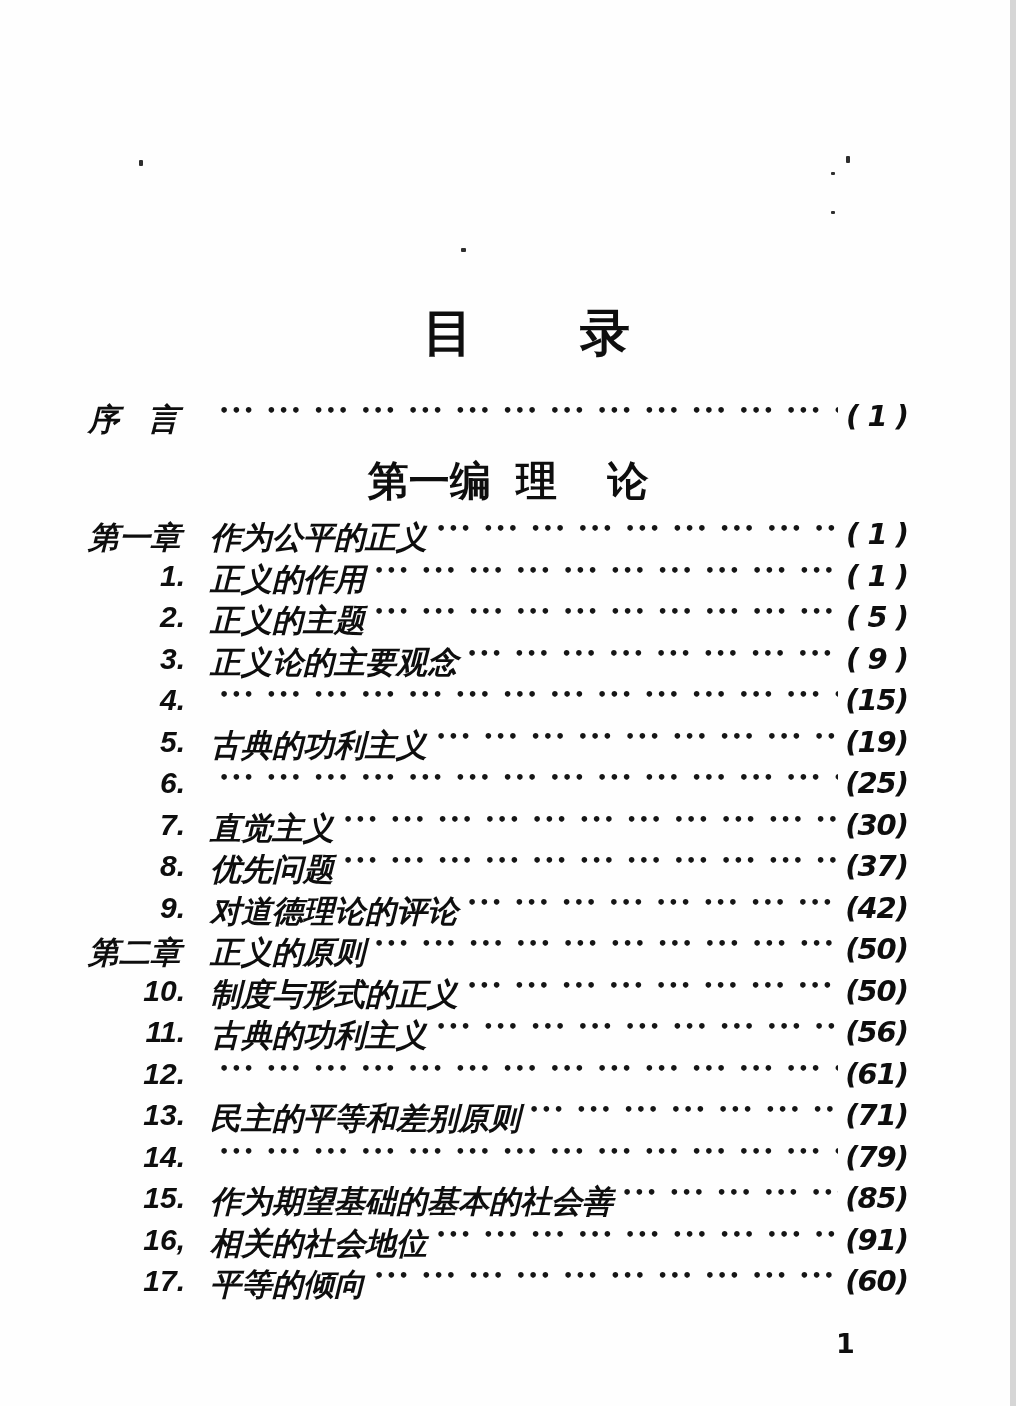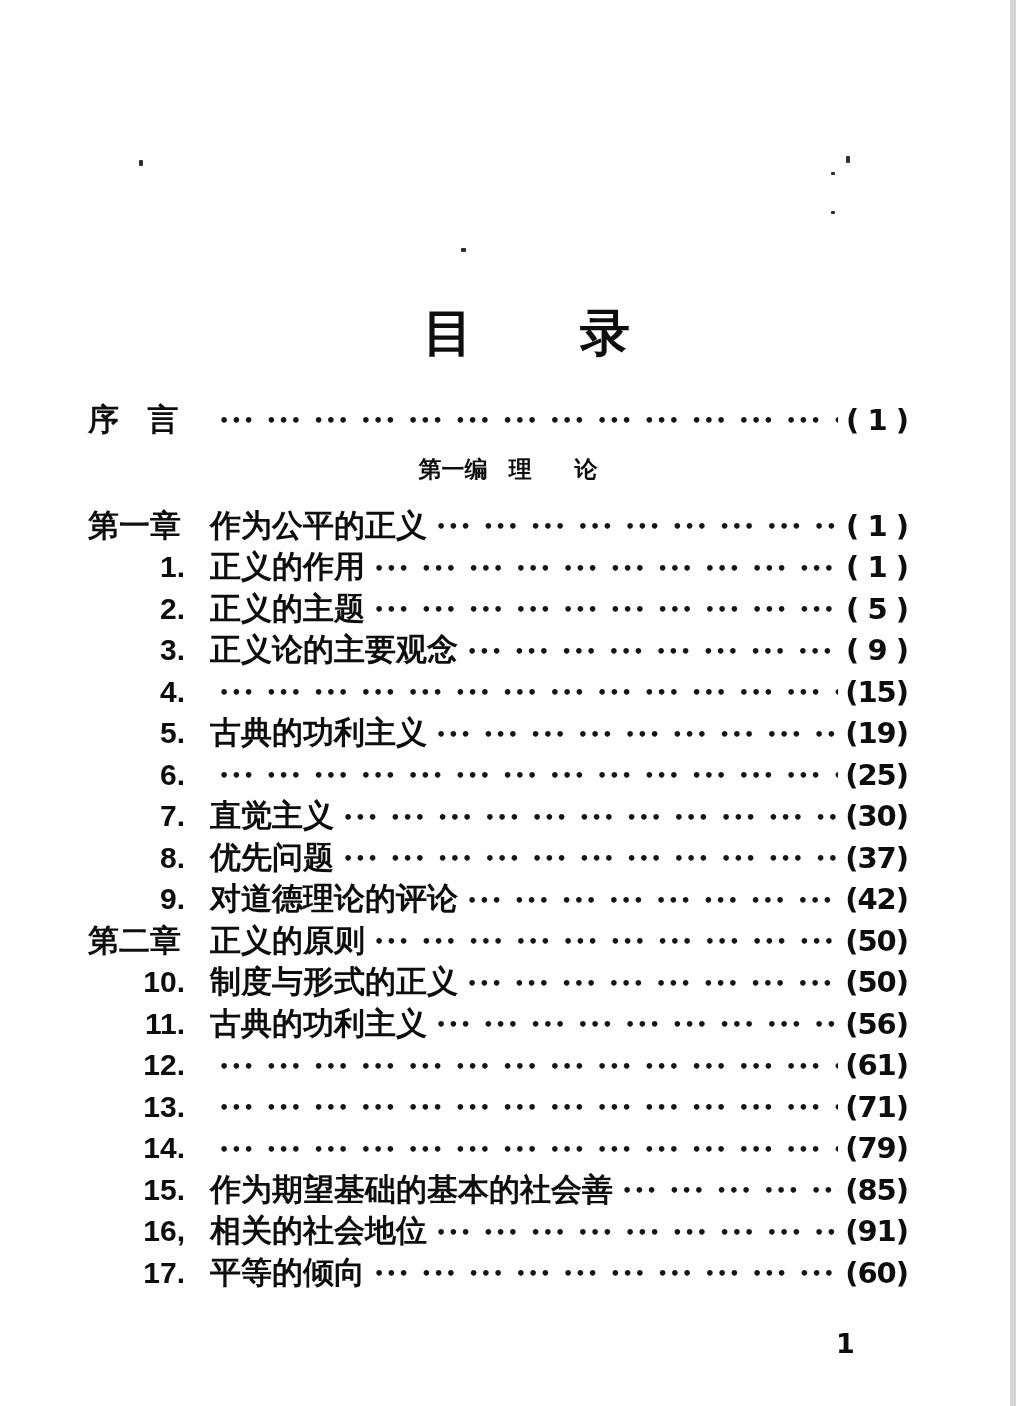--- a/index.html
+++ b/index.html
@@ -26,23 +26,24 @@
     white-space:pre;word-spacing:38px;
     letter-spacing:1px;
     padding-left:7px;
   }
 
   .toc{
     position:absolute;top:399px;left:88px;width:820px;
     font-size:31px;
   }
   .row{
-    display:flex;align-items:center;
+    display:flex;
     height:41.5px;
     font-weight:600;
+    font-style:italic;
   }
   .row.bold{font-weight:800;}
   .num{
     flex:0 0 122px;width:122px;
     white-space:pre;
     font-family:"Liberation Sans","DejaVu Sans",sans-serif;
   }
   .row.item .num{text-align:right;padding-right:25px;box-sizing:border-box;font-size:30px;}
   .row.chapter .num,.row.preface .num{
     text-align:left;font-weight:800;word-spacing:20px;
@@ -60,23 +61,23 @@
     margin-top:2px;
   }
   .pageno{
     flex:0 0 70px;width:70px;text-align:right;white-space:pre;
     font-size:29px;font-weight:600;
     font-family:"DejaVu Sans",sans-serif;
     letter-spacing:-1px;
   }
   .part-heading{
     height:41.5px;display:flex;align-items:center;justify-content:center;
-    margin-top:8px;margin-bottom:15px;padding-left:20px;
-    font-family:Liberation Sans, sans-serif;
-    font-size:23px;font-weight:800;
+    margin-top:20px;margin-bottom:15px;padding-left:20px;
+    font-family:Liberation Serif, serif;
+    font-size:41px;font-weight:800;
     white-space:pre;word-spacing:15px;
   }
   .row.preface{margin-bottom:0;}
   .folio{
     position:absolute;left:836px;top:1328px;
     font-size:27px;font-weight:800;
     font-family:"DejaVu Sans",sans-serif;
   }
 </style>
 </head>
@@ -194,20 +195,21 @@
     </div>
 
     <div class="row item">
       <span class="num">12.</span>
       <span class="leader">••• ••• ••• ••• ••• ••• ••• ••• ••• ••• ••• ••• ••• ••• ••• ••• ••• ••• ••• ••• ••• ••• ••• ••• ••• ••• ••• ••• ••• ••• ••• ••• ••• ••• ••• ••• ••• ••• ••• ••• </span>
       <span class="pageno">(61)</span>
     </div>
 
     <div class="row item">
       <span class="num">13.</span>
+      <span class="entry-title">民主的平等和差别原则</span>
       <span class="leader">••• ••• ••• ••• ••• ••• ••• ••• ••• ••• ••• ••• ••• ••• ••• ••• ••• ••• ••• ••• ••• ••• ••• ••• ••• ••• ••• ••• ••• ••• ••• ••• ••• ••• ••• ••• ••• ••• ••• ••• </span>
       <span class="pageno">(71)</span>
     </div>
 
     <div class="row item">
       <span class="num">14.</span>
       <span class="leader">••• ••• ••• ••• ••• ••• ••• ••• ••• ••• ••• ••• ••• ••• ••• ••• ••• ••• ••• ••• ••• ••• ••• ••• ••• ••• ••• ••• ••• ••• ••• ••• ••• ••• ••• ••• ••• ••• ••• ••• </span>
       <span class="pageno">(79)</span>
     </div>
 

